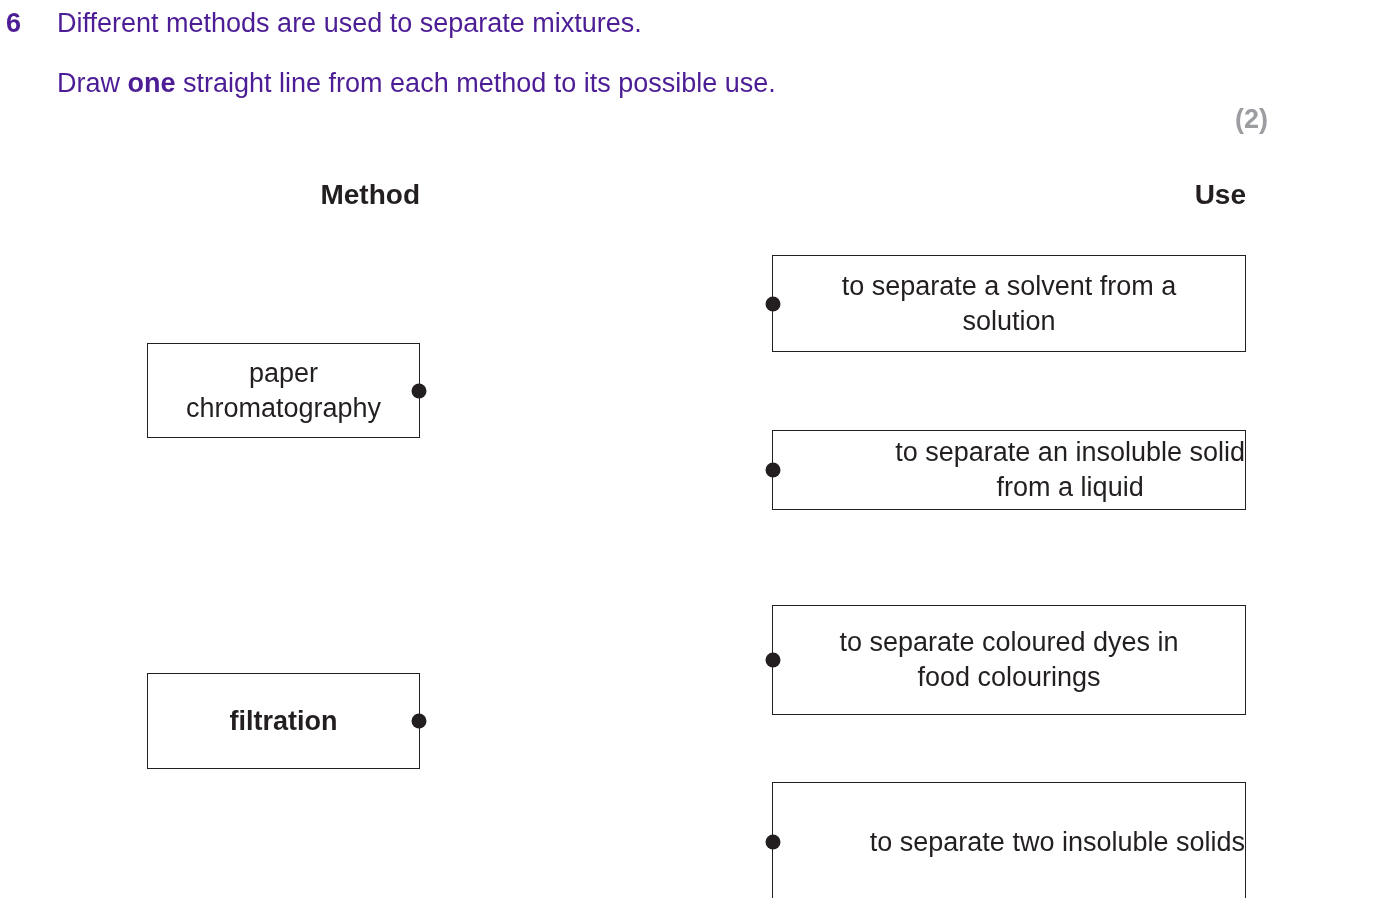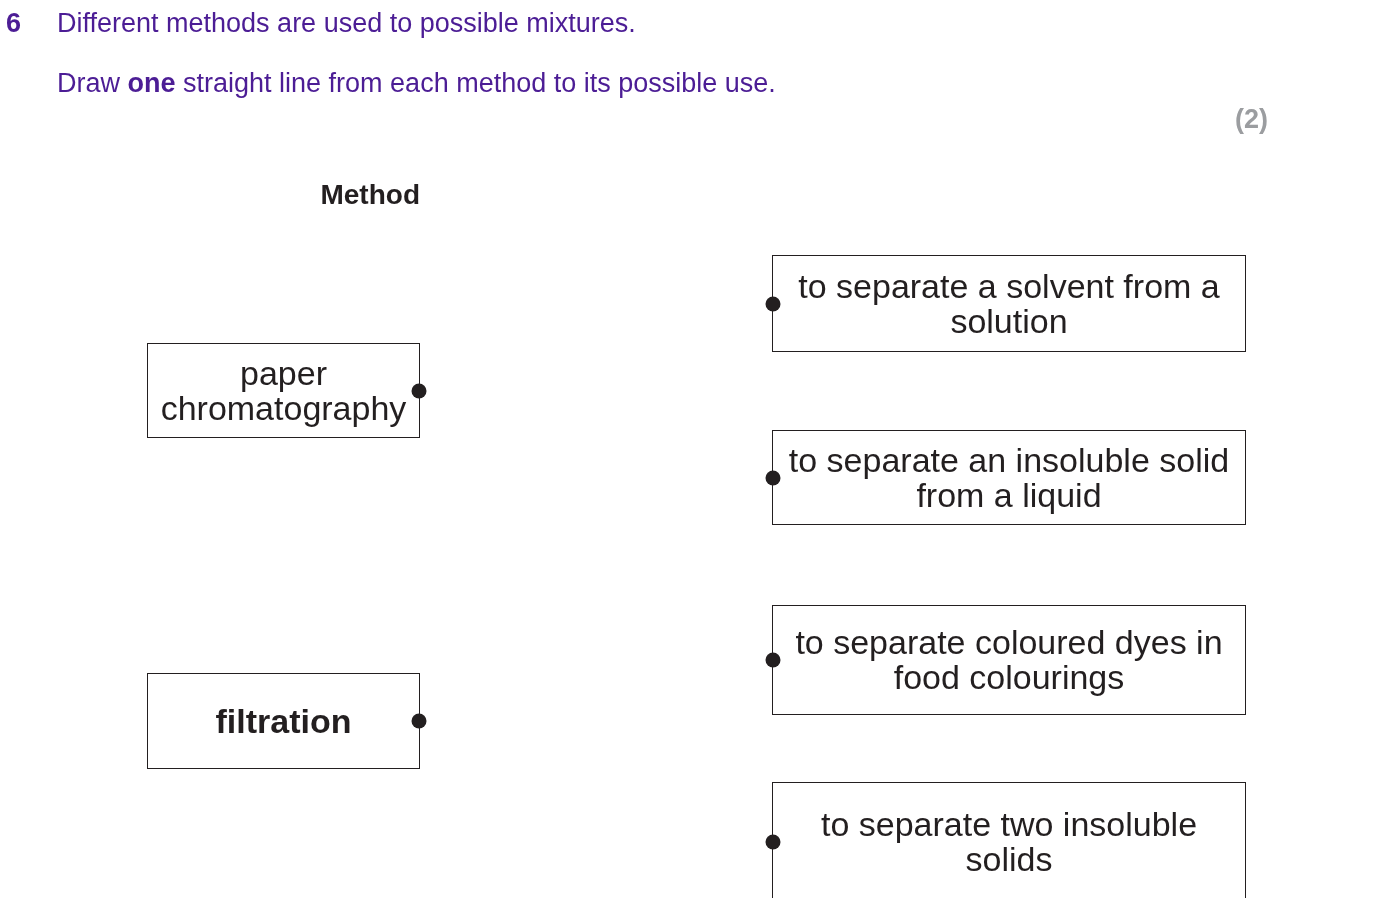--- a/index.html
+++ b/index.html
@@ -56,21 +56,21 @@
   .box {
     position: absolute;
     box-sizing: border-box;
     border: 1.5px solid #231f20;
     background: #ffffff;
     display: flex;
     align-items: center;
     justify-content: center;
   }
   .box .label {
-    font-size: 34px;
+    font-size: 27px;
     line-height: 35px;
     text-align: center;
     white-space: pre-line;
     color: #231f20;
   }
   .method-box { left: 147px; width: 273px; }
   .use-box { left: 772px; width: 474px; }
   .dot {
     position: absolute;
     width: 15px;
@@ -82,47 +82,48 @@
   .dot-right { right: 0; transform: translate(50%, -50%); }
   .dot-left { left: 0; transform: translate(-50%, -50%); }
 </style>
 </head>
 <body>
 
 <div class="page">
 
   <div class="qline line1">
     <span class="qnum">6</span>
-    <span class="qintro">Different methods are used to possible mixtures.</span>
+    <span class="qintro">Different methods are used to separate mixtures.</span>
   </div>
 
   <div class="qline line2"><span>Draw </span><span class="bold">one</span><span> straight line from each method to its possible use.</span></div>
 
   <div class="marks">(2)</div>
 
   <div class="col-header method-header">Method</div>
+  <div class="col-header use-header">Use</div>
 
   <div class="box method-box" style="top:343px; height:95px;">
     <span class="label">paper
 chromatography</span>
     <span class="dot dot-right"></span>
   </div>
 
   <div class="box method-box" style="top:673px; height:96px;font-weight:bold;">
     <span class="label">filtration</span>
     <span class="dot dot-right"></span>
   </div>
 
   <div class="box use-box" style="top:255px; height:97px;">
     <span class="label">to separate a solvent from a
 solution</span>
     <span class="dot dot-left"></span>
   </div>
 
-  <div class="box use-box" style="top:430px; height:95px;">
+  <div class="box use-box" style="top:430px; height:80px;justify-content:flex-end;">
     <span class="label">to separate an insoluble solid
 from a liquid</span>
     <span class="dot dot-left"></span>
   </div>
 
   <div class="box use-box" style="top:605px; height:110px;">
     <span class="label">to separate coloured dyes in
 food colourings</span>
     <span class="dot dot-left"></span>
   </div>

